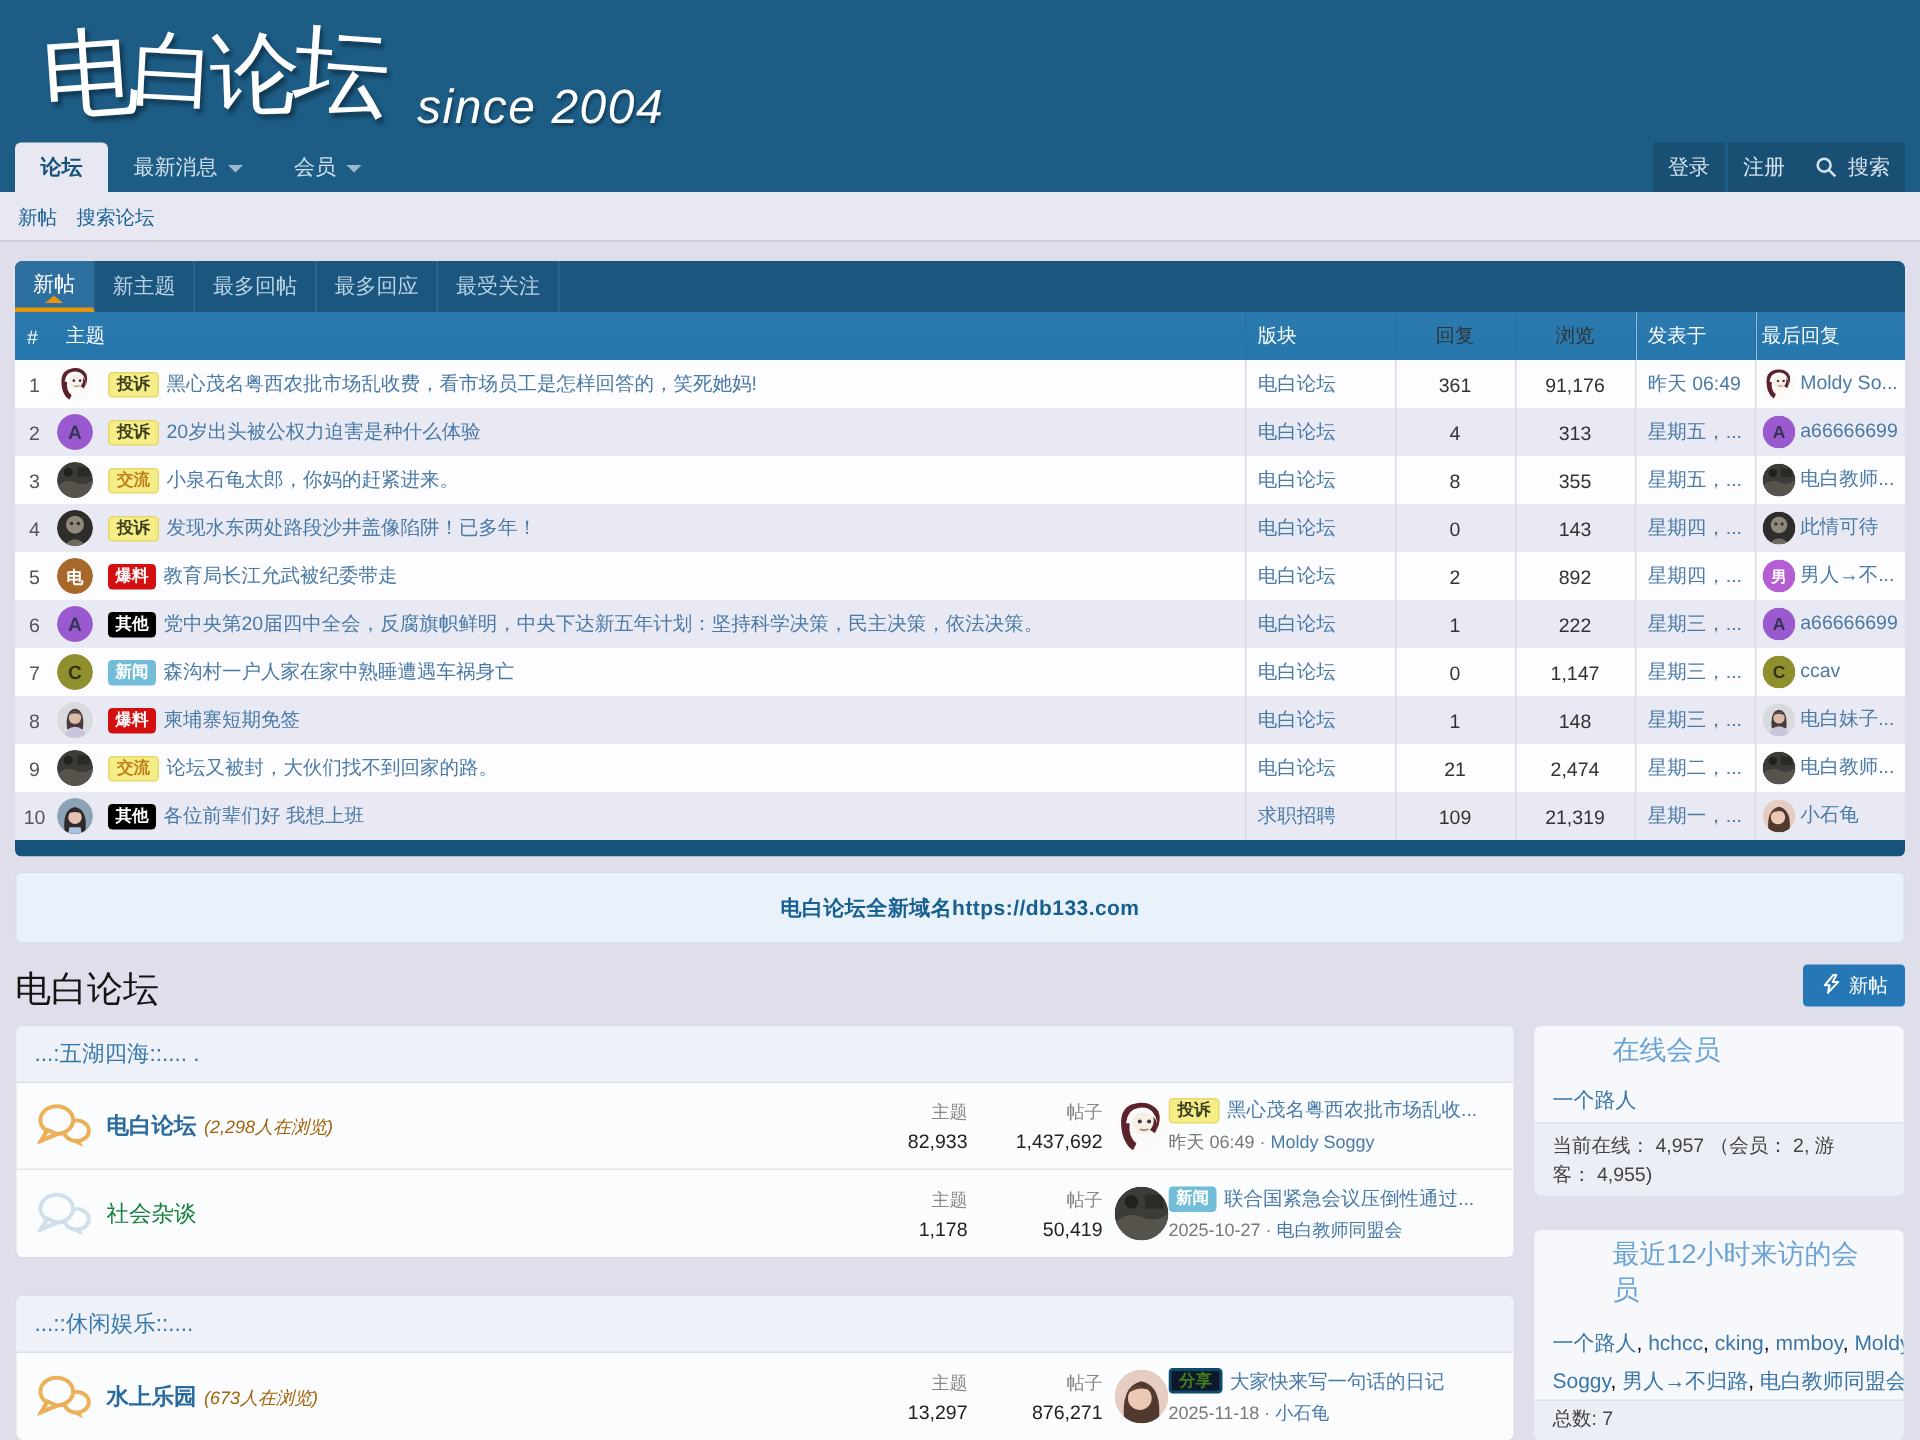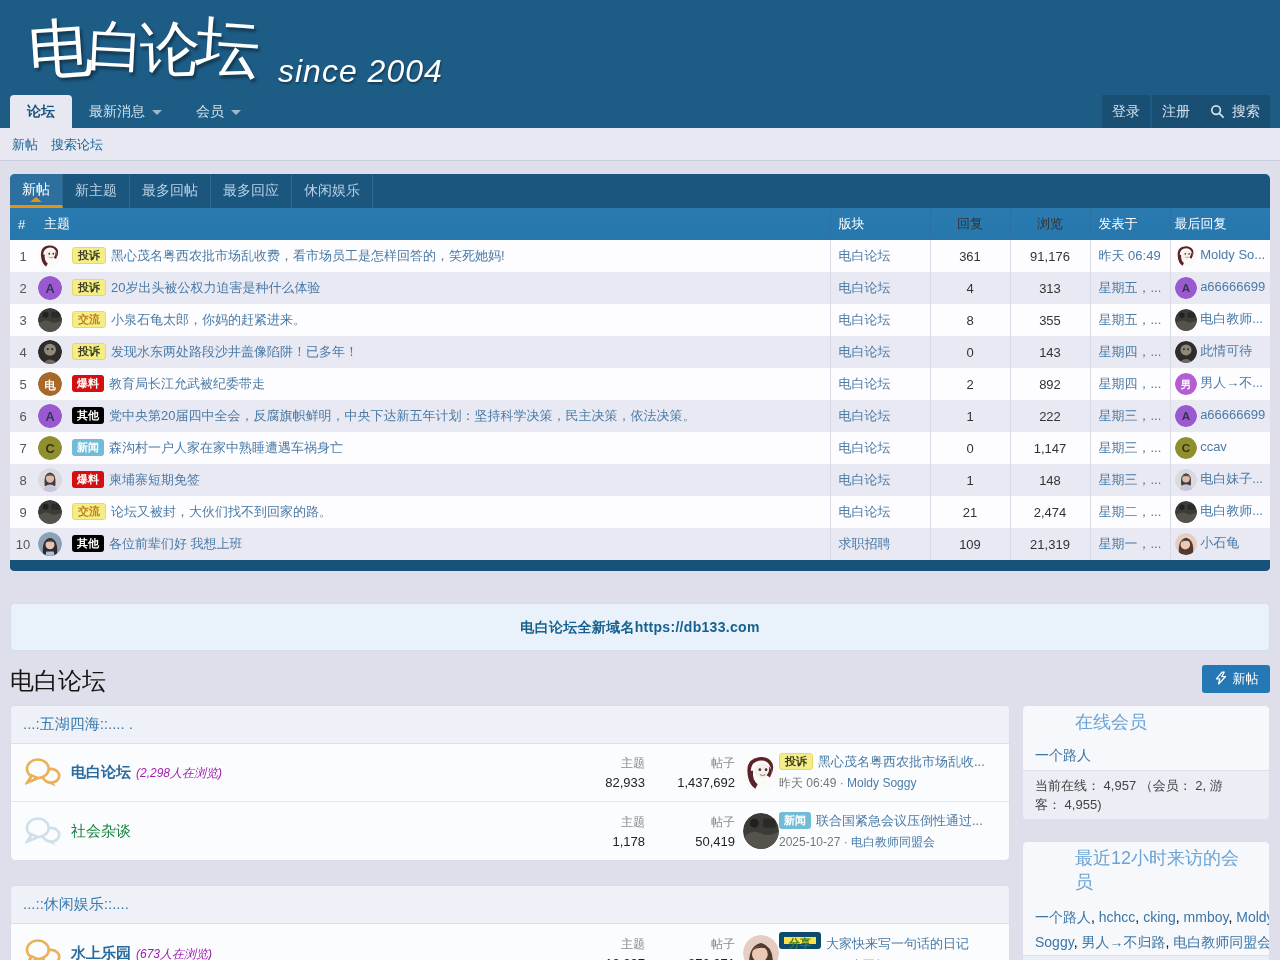--- a/index.html
+++ b/index.html
@@ -58,44 +58,44 @@
 
 .av { display:inline-block; border-radius:50%; vertical-align:middle; overflow:hidden; }
 
 
 .pfx { display:inline-block; height:17px; line-height:17px; padding:0 5px; border-radius:3px; font-size:11px; font-weight:bold; vertical-align:1px; margin-right:5px; }
 .pfx.tousu { background:#f5ee86; color:#3d3d22; border:1px solid #e6d96a; line-height:15px; }
 .pfx.jiaoliu { background:#f5ee86; color:#c07f1f; border:1px solid #e6d96a; line-height:15px; }
 .pfx.baoliao { background:#d40f0f; color:#fff; }
 .pfx.qita { background:#000000; color:#fff; }
 .pfx.xinwen { background:#72bcd8; color:#fff; }
-.pfx.fenxiang { background:#fde047; color:#3f7d1e; border:5px solid #0c4a6e; line-height:15px;font-family:Liberation Mono, monospace; }
-
-
-.notice { margin-top:32px; background:#e9f1fa; border:1px solid #cfdded; border-radius:4px; height:48px; line-height:46px; text-align:center; color:#17608f; font-weight:bold; font-size:14px; letter-spacing:0.3px; }
+.pfx.fenxiang { background:#0f172a; color:#3f7d1e; border:2px solid #0c4a6e; line-height:15px; }
+
+
+.notice { margin-top:10px; background:#e9f1fa; border:1px solid #cfdded; border-radius:4px; height:48px; line-height:46px; text-align:center; color:#17608f; font-weight:bold; font-size:14px; letter-spacing:0.3px; }
 
 
 .phead { margin-top:14px; height:40px; position:relative; }
 .phead h1 { font-size:24px; font-weight:normal; color:#141414; }
 .btn-new { position:absolute; right:0; top:0; width:68px; height:28px; background:#2577b5; border-radius:3px; color:#fff; font-size:13px; text-align:center; line-height:27px; }
 
 
 .cols { display:flex; margin-top:0; }
 .main { width:1000px; }
 .side { width:248px; margin-left:12px; }
 
 .block { background:#fbfcfe; border:1px solid #d9dce8; border-radius:5px; margin-bottom:24px; overflow:hidden; }
 .bhead { background:#eff1f8; border-bottom:1px solid #dcdfe9; padding:9px 12px; color:#3879ad; font-size:15px; }
 .node { display:flex; align-items:center; padding:9px 10px; border-bottom:1px solid #e4e6ef; height:58px; }
 .node:last-child { border-bottom:none; }
 .nico { width:36px; height:31px; margin:0 10px 0 4px; flex:none; }
 .ntitle { flex:1; }
 .ntitle .nt { font-size:15px; font-weight:bold; color:#2a6a9c; }
 .ntitle .nt.read { font-weight:normal; color:#15803d; }
-.ntitle .viewers { font-size:12px; font-style:italic; color:#a21caf; margin-left:5px; }
+.ntitle .viewers { font-size:12px; font-style:italic; color:#a16207; margin-left:5px; }
 .nstats { width:180px; flex:none; display:flex; text-align:right; }
 .nstats .st { width:90px; }
 .nstats .lbl { color:#888; font-size:12px; }
 .nstats .val { color:#222; font-size:13px; margin-top:3px; }
 .nlast { width:256px; flex:none; display:flex; align-items:center; margin-left:8px; }
 .nlastinfo { overflow:hidden; white-space:nowrap; font-size:13px; }
 .nlastinfo .row2 { color:#777; font-size:12px; margin-top:4px; }
 .nlastinfo .row2 a { color:#4a7aa6; }
 
 
@@ -127,21 +127,21 @@
 </div>
 <div class="subnav"><a>新帖</a><a>搜索论坛</a></div>
 
 <div class="page">
   <div class="widget">
     <div class="wtabs">
       <a class="on">新帖</a>
         <a>新主题</a>
         <a>最多回帖</a>
         <a>最多回应</a>
-        <a>休闲娱乐</a>
+        <a>最受关注</a>
     </div>
     <table class="threads">
         <colgroup>
           <col class="cc1">
           <col class="cc2">
           <col>
           <col class="ccf">
           <col class="ccr">
           <col class="ccv">
           <col class="ccd">

